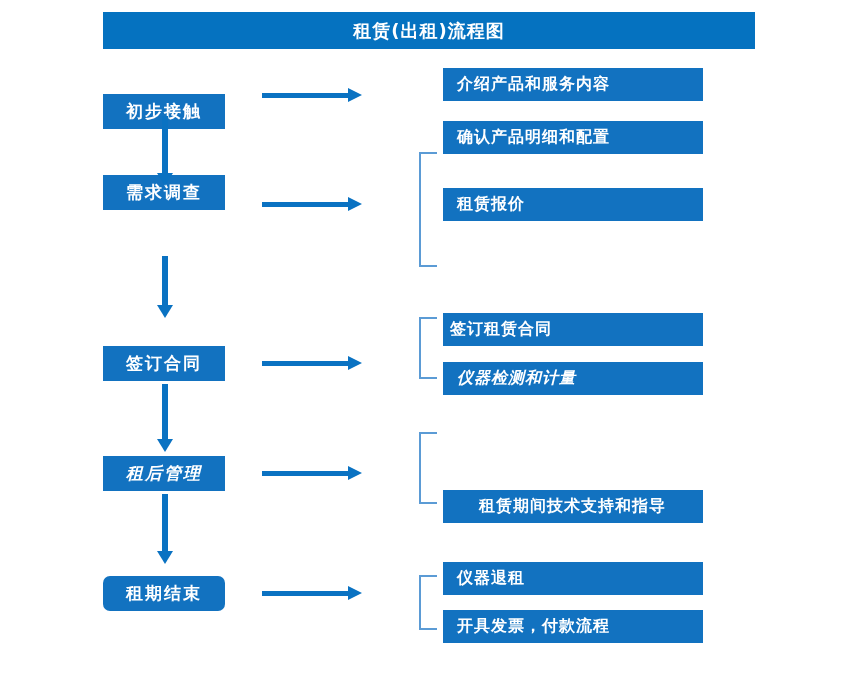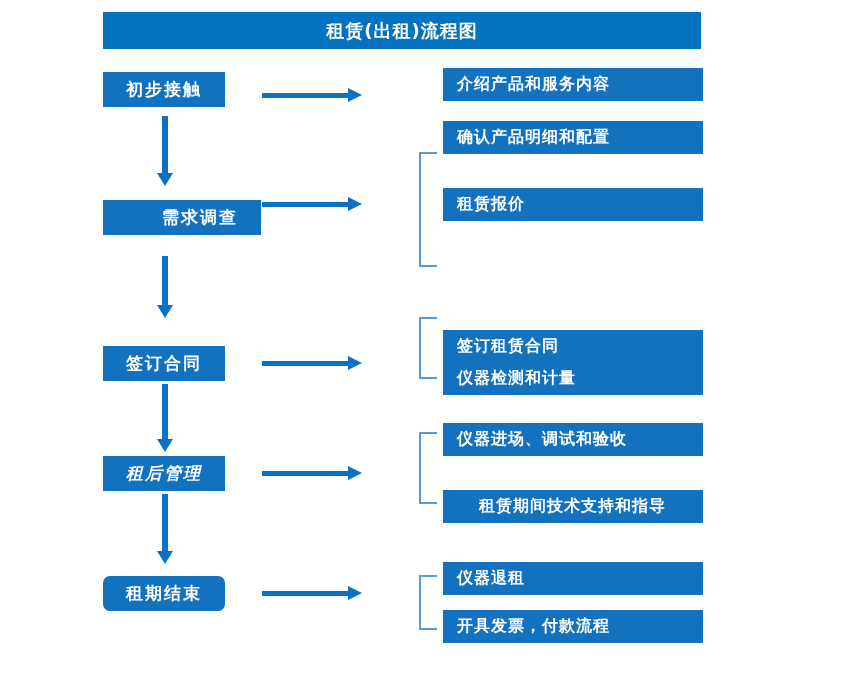--- a/index.html
+++ b/index.html
@@ -20,21 +20,21 @@
     left: 0; top: 0;
     width: 844px;
     height: 688px;
   }
 
   
   .title-bar {
     position: absolute;
     left: 103px;
     top: 12px;
-    width: 598px;
+    width: 652px;
     height: 37px;
     background: #0572c0;
     color: #ffffff;
     font-size: 18px;
     font-weight: bold;
     display: flex;
     align-items: center;
     justify-content: center;
     letter-spacing: 1px;
   }
@@ -132,23 +132,23 @@
     box-sizing: border-box;
   }
 </style>
 </head>
 <body>
 
 <div id="canvas">
 
   <div class="title-bar">租赁(出租)流程图</div>
 
-  <div class="stage-box" style="top:72px;">初步接触</div>
-
-  <div class="stage-box" style="top:200px;padding-left:36px;">需求调查</div>
+  <div class="stage-box" style="top:94px;">初步接触</div>
+
+  <div class="stage-box" style="top:175px;">需求调查</div>
 
   <div class="stage-box" style="top:346px;">签订合同</div>
 
   <div class="stage-box" style="top:456px;font-style:italic;">租后管理</div>
 
   <div class="stage-box" style="top:576px;border-radius:7px;">租期结束</div>
 
   <div class="v-arrow" style="top:116px;height:70px;">
     <div class="shaft" style="height:58px;"></div>
     <div class="head" style="top:57px;"></div>
@@ -199,25 +199,24 @@
   <div class="bracket" style="top:432px;height:72px;"></div>
   <div class="bracket" style="top:575px;height:55px;"></div>
 
   <div class="detail-box" style="top:68px;">介绍产品和服务内容</div>
 
   <div class="detail-box" style="top:121px;">确认产品明细和配置</div>
 
   <div class="detail-box" style="top:188px;">租赁报价</div>
 
 
-  <div class="detail-box" style="top:330px;">签订租赁合同</div>
-
-  <div class="detail-box" style="top:362px;">仪器检测和计量</div>
-
-  <div class="detail-box" style="top:423px;">仪器进场、调试和验收</div>
+  <div class="detail-box" style="top:313px;padding-left:7px;">签订租赁合同</div>
+
+  <div class="detail-box" style="top:362px;font-style:italic;">仪器检测和计量</div>
+
 
   <div class="detail-box" style="top:490px;padding-left:36px;">租赁期间技术支持和指导</div>
 
   <div class="detail-box" style="top:562px;">仪器退租</div>
 
   <div class="detail-box" style="top:610px;">开具发票，付款流程</div>
 
 </div>
 
 </body></html>

